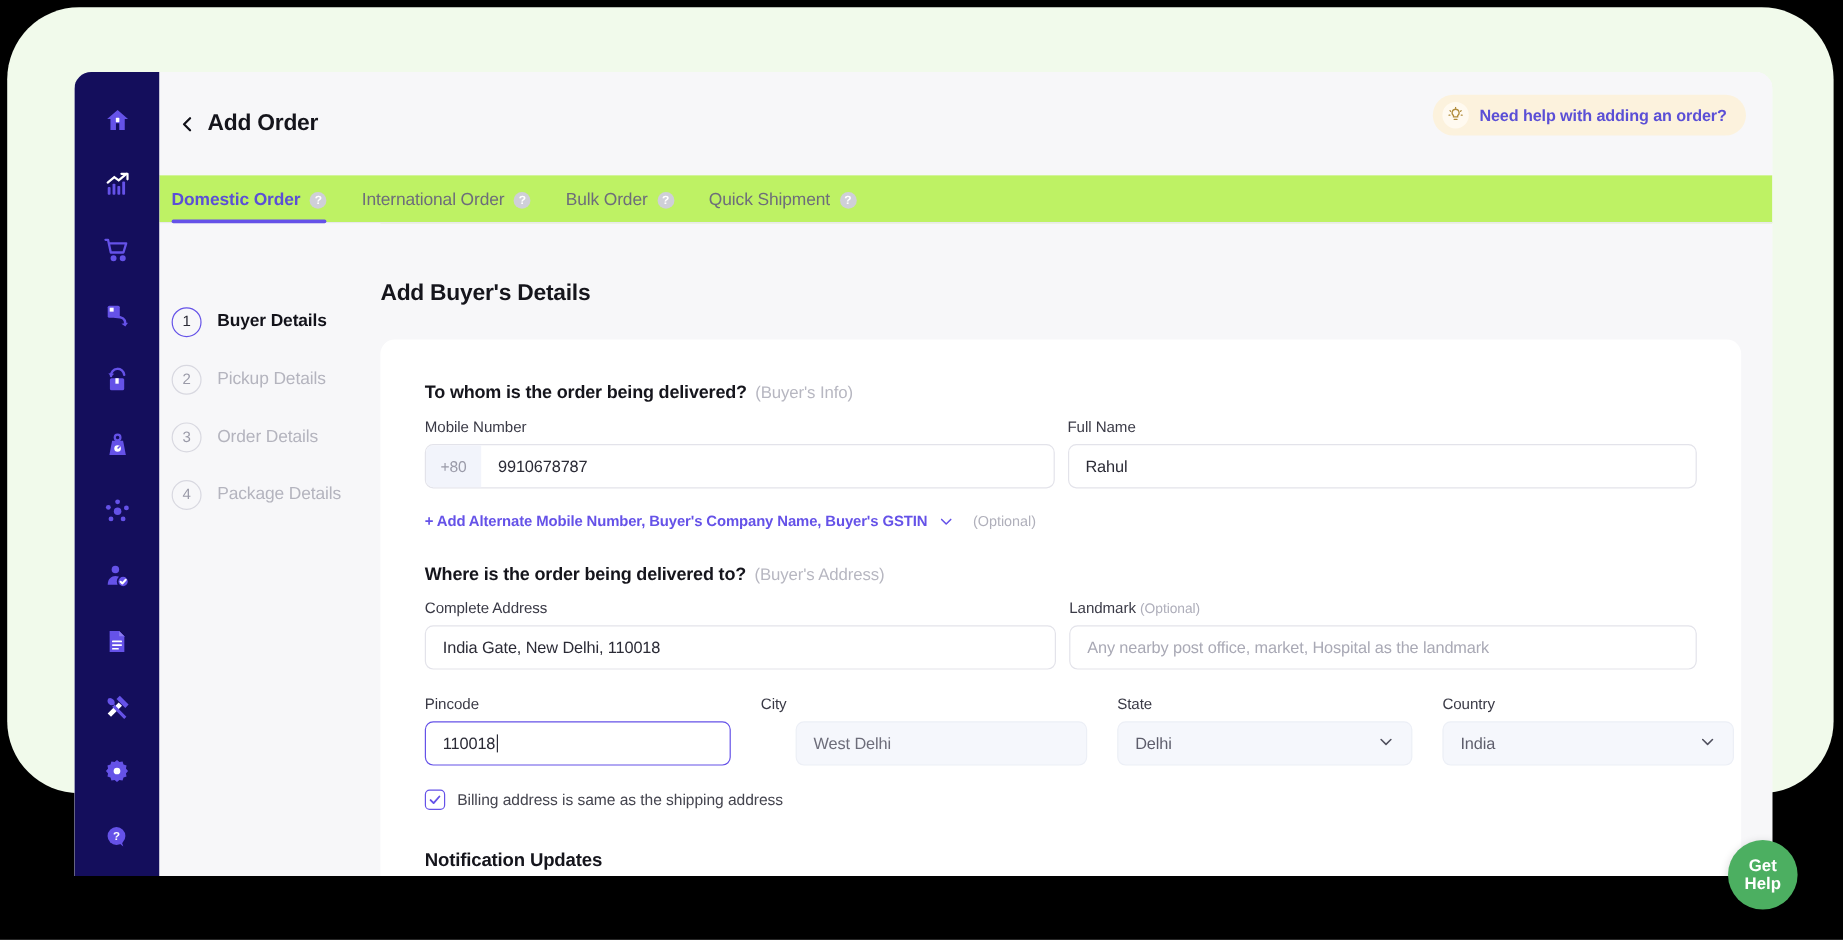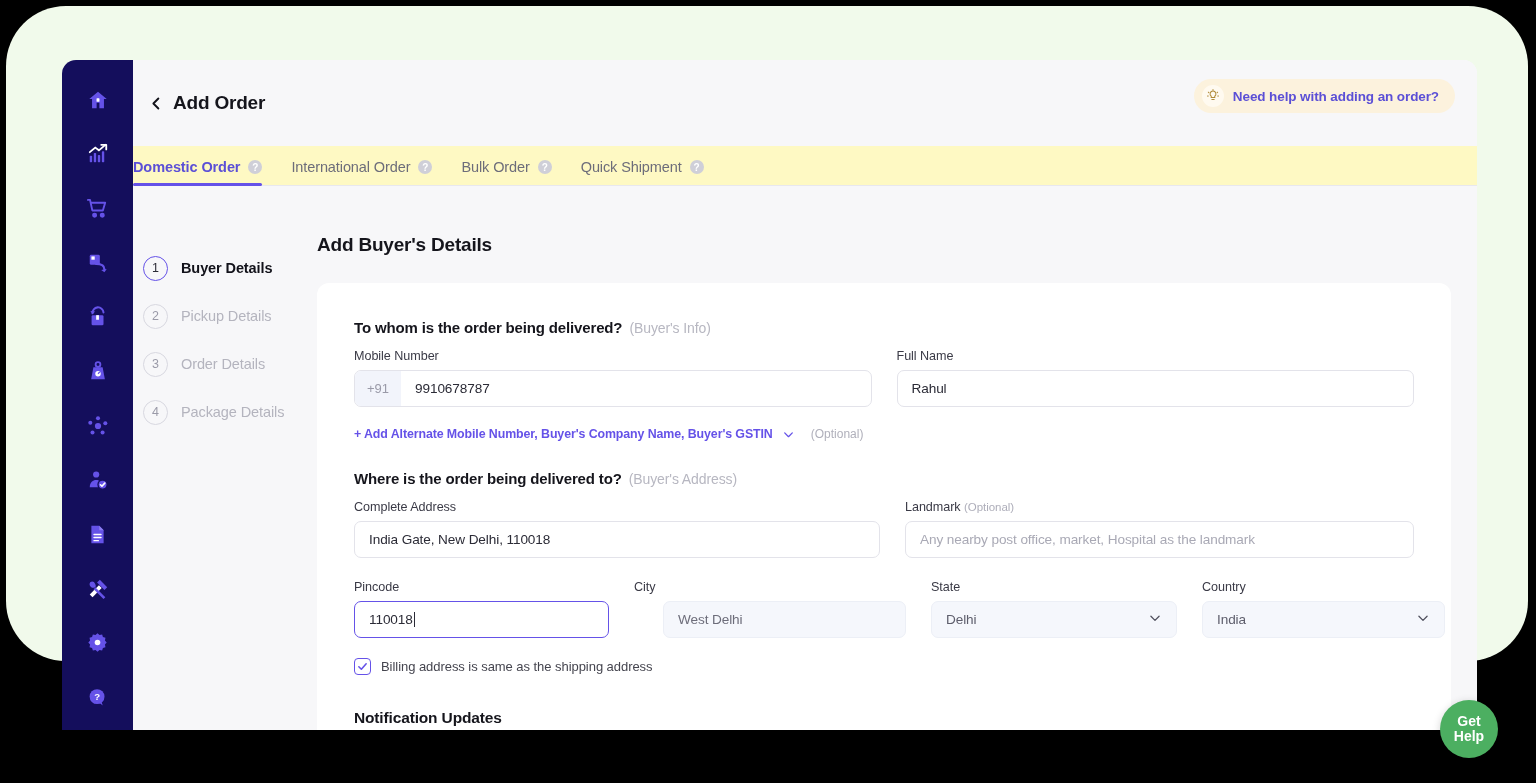--- a/index.html
+++ b/index.html
@@ -89,22 +89,23 @@
     display: flex; align-items: center; justify-content: center;
     margin-right: 9px;
   }
   .help-pill-text { font-size: 13.5px; font-weight: bold; color: #5b4fd6; letter-spacing: -0.1px; }
 
   
   .tabs {
     height: 40px;
     display: flex;
     align-items: flex-end;
+    padding-left: 10px;
     border-bottom: 1px solid #e8e8ee;
-    background: #fef9c3;
+    background: #bef264;
     flex: 0 0 40px;
   }
   .tab {
     display: flex; align-items: center;
     padding: 0 0 10px 0;
     margin-right: 0;
     cursor: pointer;
     position: relative;
   }
   .tab-label { font-size: 14.5px; color: #6d6d7a; letter-spacing: -0.1px; }
@@ -154,21 +155,21 @@
     background: #ffffff;
     border-radius: 12px;
     padding: 36px 37px 26px 37px;
     min-height: 415px;
   }
 
   .q-row { display: flex; align-items: baseline; margin-bottom: 13px; }
   .q-title { font-size: 15px; font-weight: bold; color: #15151c; letter-spacing: -0.15px; }
   .q-sub { font-size: 14px; color: #b7b7c1; margin-left: 7px; letter-spacing: -0.1px; }
 
-  .fields { display: flex; gap: 25px; }
+  .fields { display: flex; gap: 11px; }
   .field { flex: 1; min-width: 0; }
   .flabel { font-size: 12.6px; color: #3a3a46; margin-bottom: 7px; letter-spacing: -0.05px; }
   .flabel .opt { color: #aeaeba; font-size: 11.5px; }
   .input {
     height: 37px;
     border: 1px solid #e3e3ea;
     border-radius: 7px;
     background: #ffffff;
     display: flex; align-items: center;
     padding: 0 14px;
@@ -412,21 +413,21 @@
 
             <div class="q-row">
               <span class="q-title">To whom is the order being delivered?</span>
               <span class="q-sub">(Buyer's Info)</span>
             </div>
 
             <div class="fields">
               <div class="field">
                 <div class="flabel">Mobile Number</div>
                 <div class="input">
-                  <span class="prefix">+91</span>
+                  <span class="prefix">+80</span>
                   <span>9910678787</span>
                 </div>
               </div>
               <div class="field">
                 <div class="flabel">Full Name</div>
                 <div class="input">Rahul</div>
               </div>
             </div>
 
             <div class="addlink-row">

